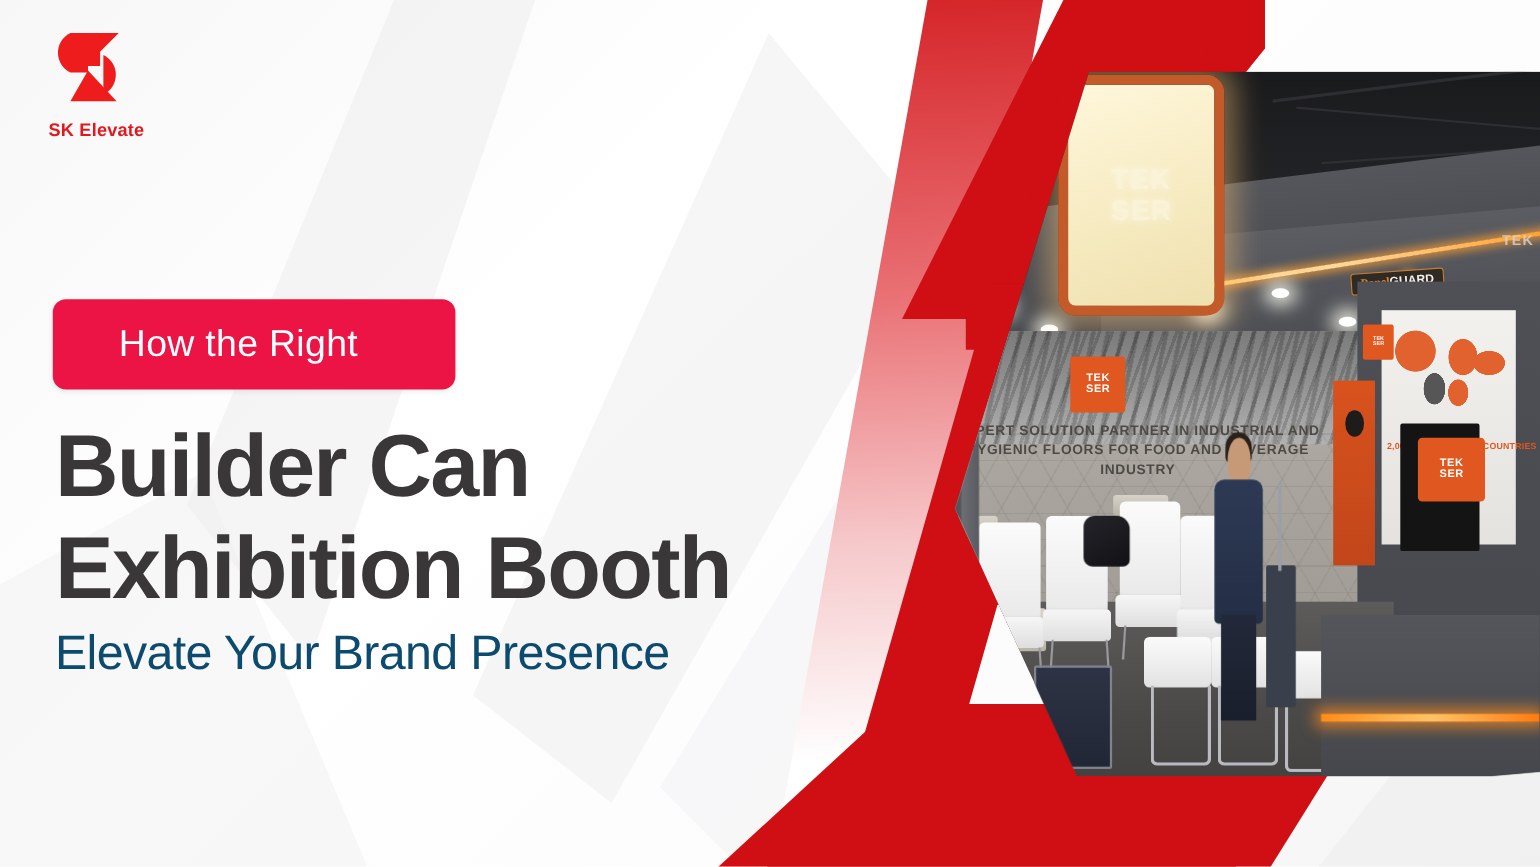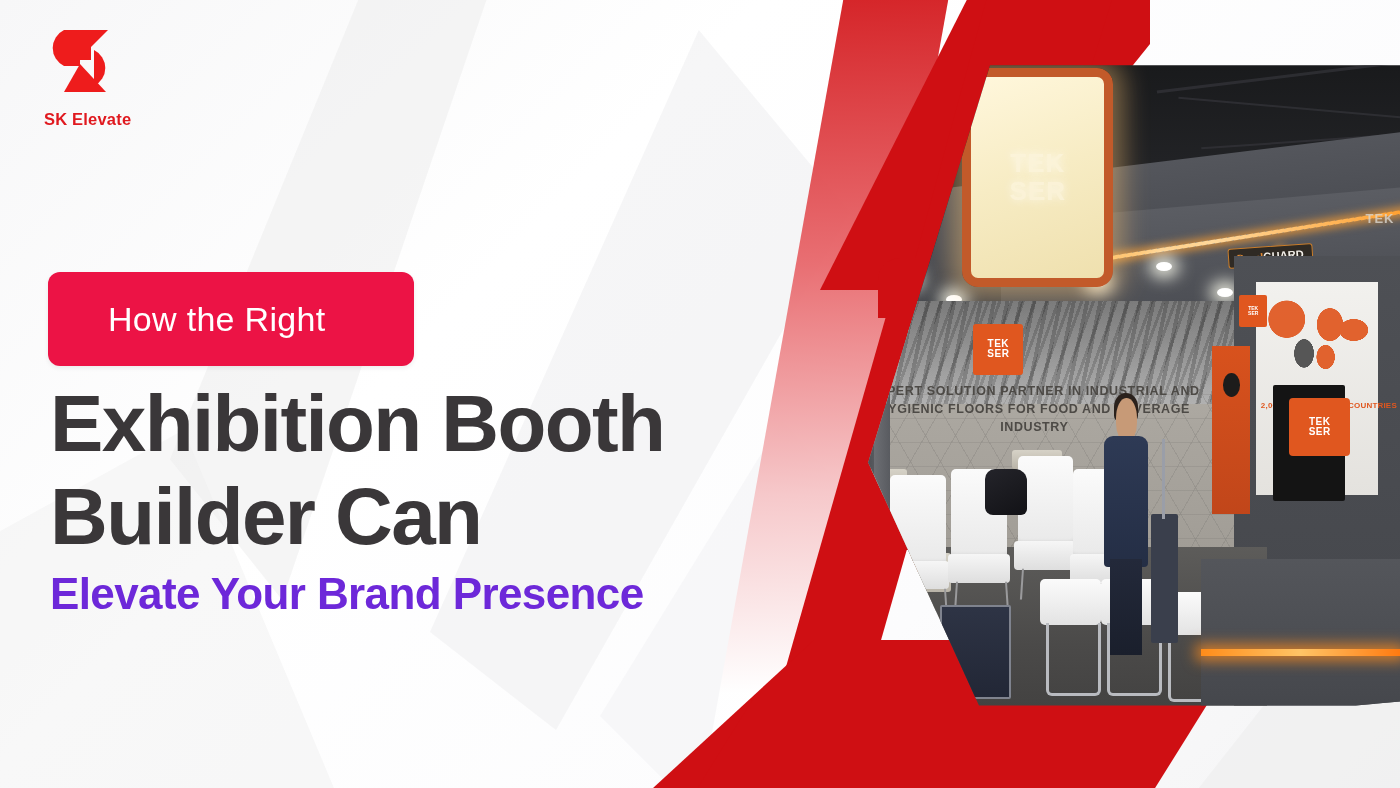--- a/index.html
+++ b/index.html
@@ -362,37 +362,37 @@
   .logo{position:absolute;left:44px;top:24px;width:130px;}
   .logo-mark{position:relative;width:80px;height:82px;margin-left:6px;}
   .logo-text{
     margin-top:4px;color:#e0191f;font-size:16.5px;font-weight:700;
     letter-spacing:.2px;
   }
 
   
   .badge{
     position:absolute;left:48px;top:272px;
-    width:366px;height:94px;border-radius:12px;
+    width:366px;height:82px;border-radius:12px;
     background:#ec1345;
     display:flex;align-items:center;
     box-shadow:0 2px 5px rgba(0,0,0,.07);
   }
   .badge-label{
     color:#ffffff;font-size:34px;font-weight:400;
     letter-spacing:.3px;padding-left:60px;
   }
   .headline{
     position:absolute;left:50px;top:378px;width:680px;
     color:#3a3739;font-size:80px;font-weight:700;
     line-height:1.16;letter-spacing:-1.6px;
   }
   .subhead{
     position:absolute;left:50px;top:568px;width:700px;
-    color:#6d28d9;font-size:44px;font-weight:700;
+    color:#0c4a6e;font-size:44px;font-weight:400;
     letter-spacing:-.6px;line-height:1.2;
   }
 </style>
 </head>
 <body>
 
 <div class="banner">
 
   <div class="bg-base"></div>
   <div class="bg-ribbon r1"></div>
@@ -559,19 +559,19 @@
       </svg>
     </div>
     <div class="logo-text">SK Elevate</div>
   </div>
 
   <div class="badge">
     <span class="badge-label">How the Right</span>
   </div>
 
   <div class="headline">
+    <div>Builder Can</div>
     <div>Exhibition Booth</div>
-    <div>Builder Can</div>
   </div>
 
   <div class="subhead">Elevate Your Brand Presence</div>
 
 </div>
 
 </body></html>

